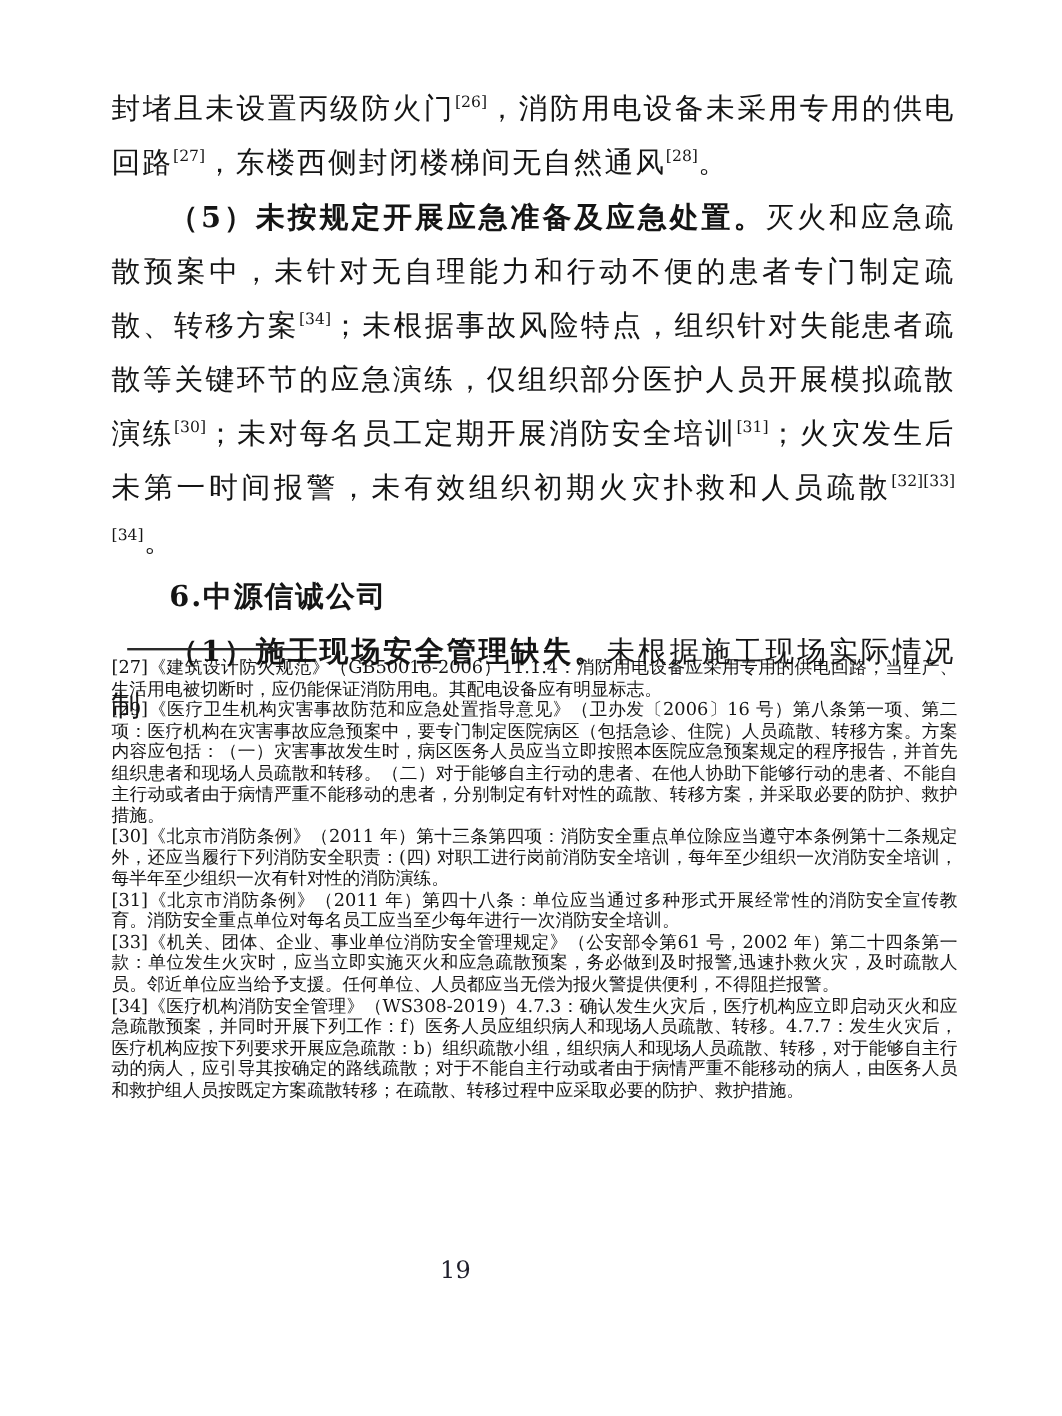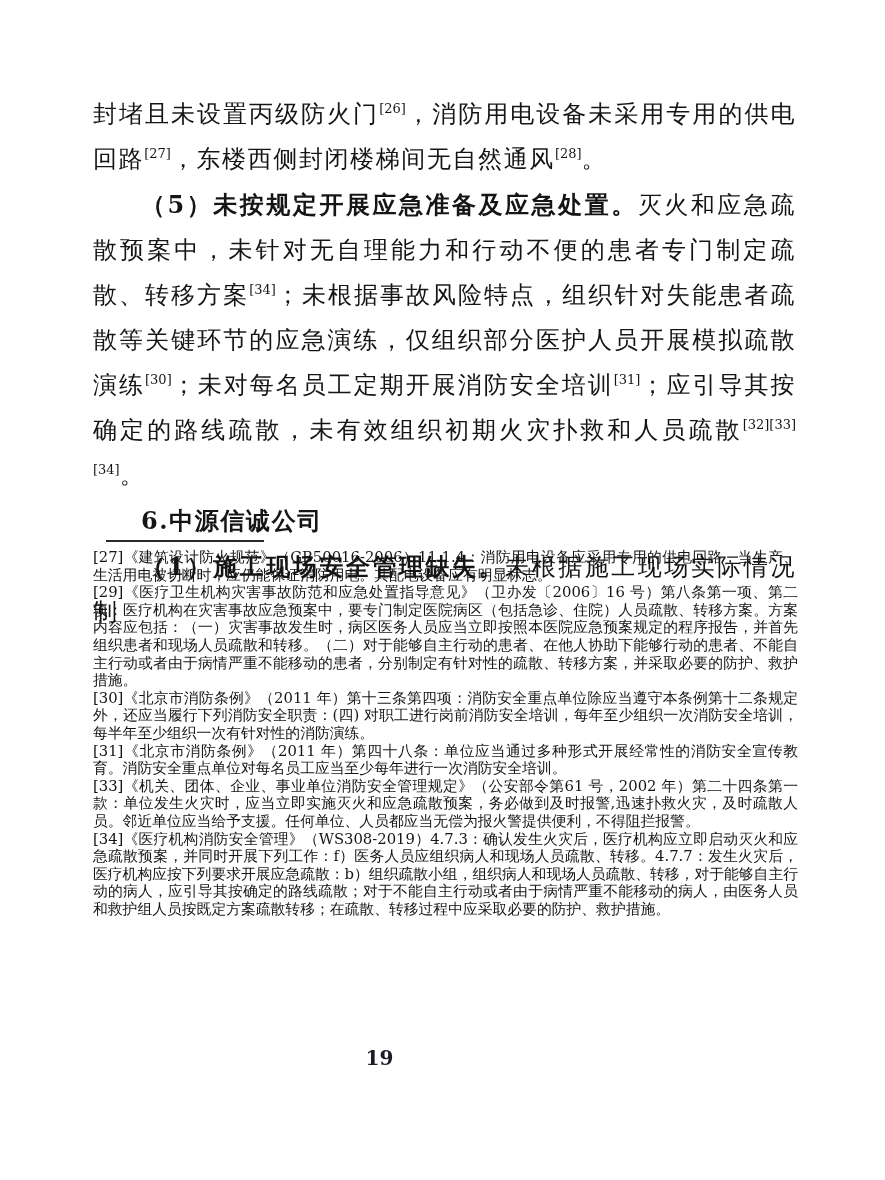--- a/index.html
+++ b/index.html
@@ -5,21 +5,21 @@
   html, body { margin:0; padding:0; background:#ffffff; }
   .page {
     position:relative;
     width:885px; height:1180px;
     background:#ffffff;
     font-family:"DejaVu Serif","Liberation Serif",serif;
     color:#151515;
     overflow:hidden;
   }
   .content {
-    position:absolute; left:93px; top:92px; width:703px;
+    position:absolute; left:93px; top:68px; width:703px;
   }
   .bp {
     margin:0;
     font-size:24px;
     line-height:45px;
     letter-spacing:1.6px;
     text-align:justify;
     color:#151515;
   }
   .indent { text-indent:2em; }
@@ -43,33 +43,32 @@
     font-size:14.8px;
     line-height:17.6px;
     text-align:justify;
     color:#151515;
   }
   .pagenum {
     position:absolute; left:0; top:1046px; width:759px;
     text-align:center;
     font-size:20px;
     color:#1d1d2a;
-    font-weight:bold;
   }
 </style>
 </head>
 <body>
 
 <div class="page">
 
   <div class="content">
 
     <p class="bp"><span>封堵且未设置丙级防火门</span><sup class="fnref">[26]</sup><span>，消防用电设备未采用专用的供电回路</span><sup class="fnref">[27]</sup><span>，东楼西侧封闭楼梯间无自然通风</span><sup class="fnref">[28]</sup><span>。</span></p>
 
-    <p class="bp indent"><span class="hd">（5）未按规定开展应急准备及应急处置。</span><span>灭火和应急疏散预案中，未针对无自理能力和行动不便的患者专门制定疏散、转移方案</span><sup class="fnref">[34]</sup><span>；未根据事故风险特点，组织针对失能患者疏散等关键环节的应急演练，仅组织部分医护人员开展模拟疏散演练</span><sup class="fnref">[30]</sup><span>；未对每名员工定期开展消防安全培训</span><sup class="fnref">[31]</sup><span>；应引导其按确定的路线疏散，未有效组织初期火灾扑救和人员疏散</span><sup class="fnref">[32][33][34]</sup><span>。</span></p>
+    <p class="bp indent"><span class="hd">（5）未按规定开展应急准备及应急处置。</span><span>灭火和应急疏散预案中，未针对无自理能力和行动不便的患者专门制定疏散、转移方案</span><sup class="fnref">[34]</sup><span>；未根据事故风险特点，组织针对失能患者疏散等关键环节的应急演练，仅组织部分医护人员开展模拟疏散演练</span><sup class="fnref">[30]</sup><span>；未对每名员工定期开展消防安全培训</span><sup class="fnref">[31]</sup><span>；火灾发生后未第一时间报警，未有效组织初期火灾扑救和人员疏散</span><sup class="fnref">[32][33][34]</sup><span>。</span></p>
 
     <p class="bp indent"><span class="hd">6.中源信诚公司</span></p>
 
     <p class="bp indent"><span class="hd">（1）施工现场安全管理缺失。</span><span>未根据施工现场实际情况制</span></p>
 
   </div>
 
   <div class="fnsep"></div>
 
   <div class="footnotes">

